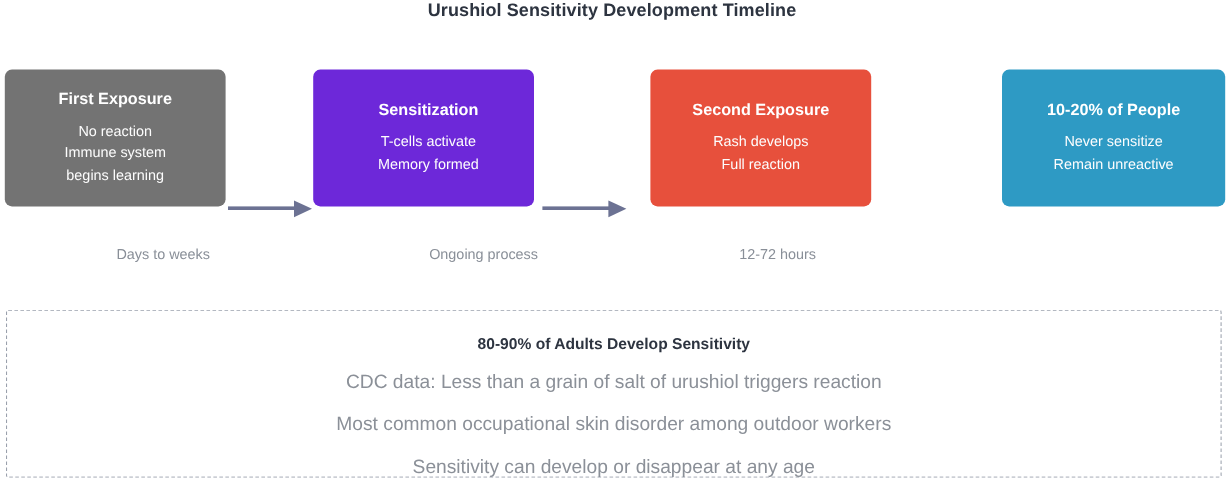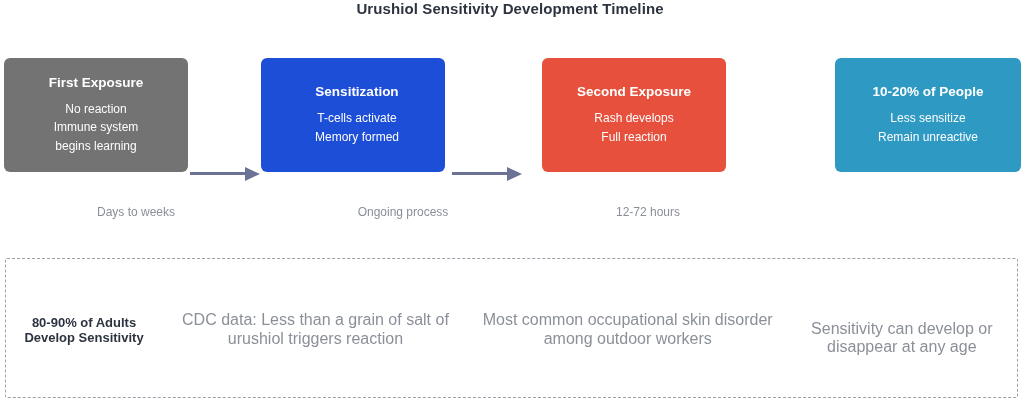--- a/index.html
+++ b/index.html
@@ -127,20 +127,21 @@
   
   .footer-panel {
     position: absolute;
     left: 5px;
     top: 258px;
     width: 1013px;
     height: 140px;
     border: 1.5px dashed #9aa0ac;
     border-radius: 2px;
     display: flex;
+    flex-direction: column;
     align-items: center;
     justify-content: flex-start;
     padding-top: 20px;
     background: #ffffff;
   }
 
   .footer-heading {
     font-size: 13px;
     font-weight: bold;
     color: #2d3440;
@@ -166,35 +167,35 @@
 
   <div class="stages">
 
     <div class="stage-box" id="stage-0" style="background: #737373;">
       <div class="stage-title">First Exposure</div>
       <div class="stage-line">No reaction</div>
       <div class="stage-line">Immune system</div>
       <div class="stage-line">begins learning</div>
     </div>
 
-    <div class="stage-box" id="stage-1" style="background: #1d4ed8; padding-left: 16px;">
+    <div class="stage-box" id="stage-1" style="background: #6d28d9; padding-left: 16px;">
       <div class="stage-title">Sensitization</div>
       <div class="stage-line">T-cells activate</div>
       <div class="stage-line">Memory formed</div>
     </div>
 
     <div class="stage-box" id="stage-2" style="background: rgb(231, 80, 60);">
       <div class="stage-title">Second Exposure</div>
       <div class="stage-line">Rash develops</div>
       <div class="stage-line">Full reaction</div>
     </div>
 
     <div class="stage-box" id="stage-3" style="background: rgb(46, 154, 196);">
       <div class="stage-title">10-20% of People</div>
-      <div class="stage-line">Less sensitize</div>
+      <div class="stage-line">Never sensitize</div>
       <div class="stage-line">Remain unreactive</div>
     </div>
 
     <div class="arrow" id="arrow-0">
       <div class="shaft" style="background: rgb(108, 114, 147);"></div>
       <div class="head" style="border-left-color: rgb(108, 114, 147);"></div>
     </div>
 
     <div class="arrow" id="arrow-1">
       <div class="shaft" style="background: rgb(108, 114, 147);"></div>

